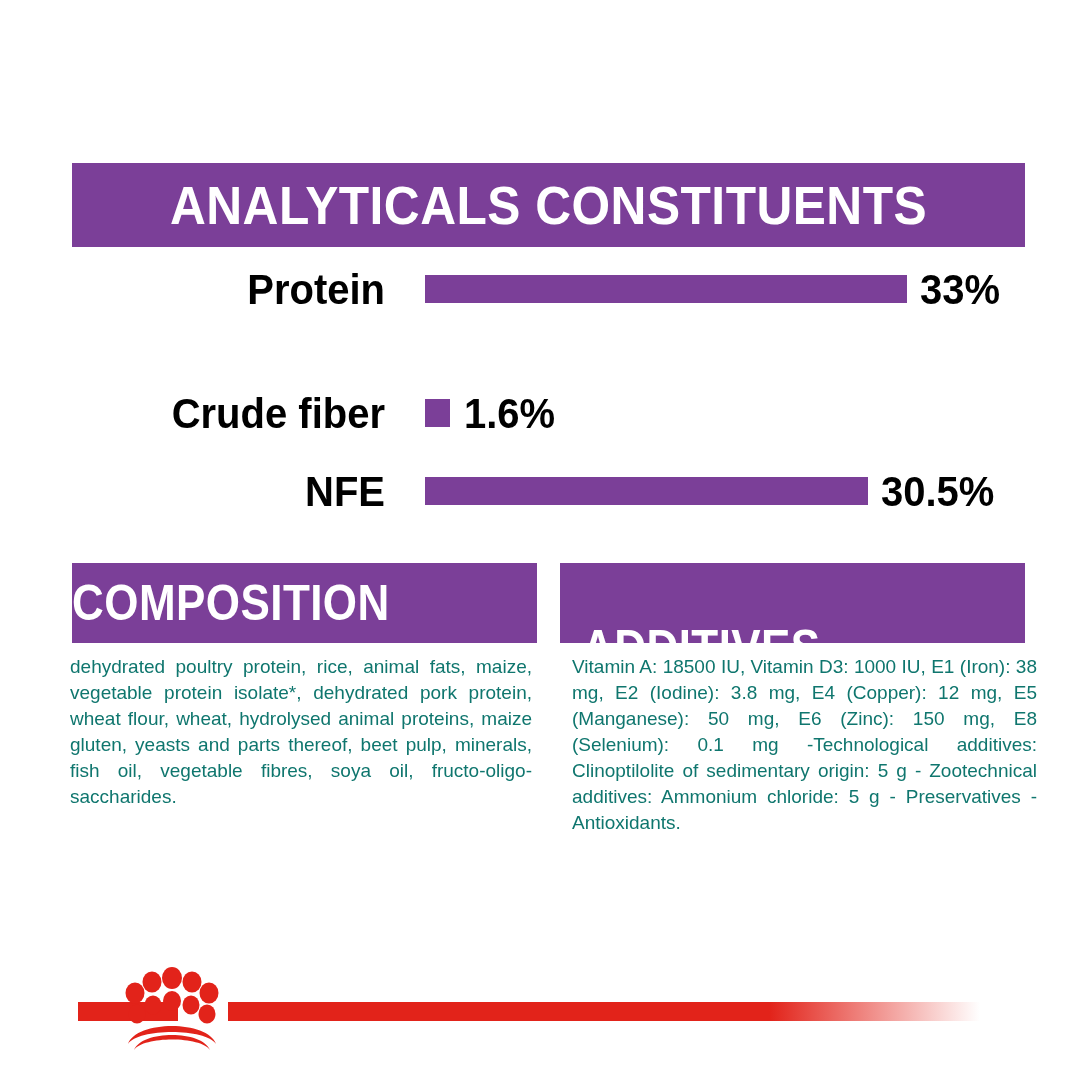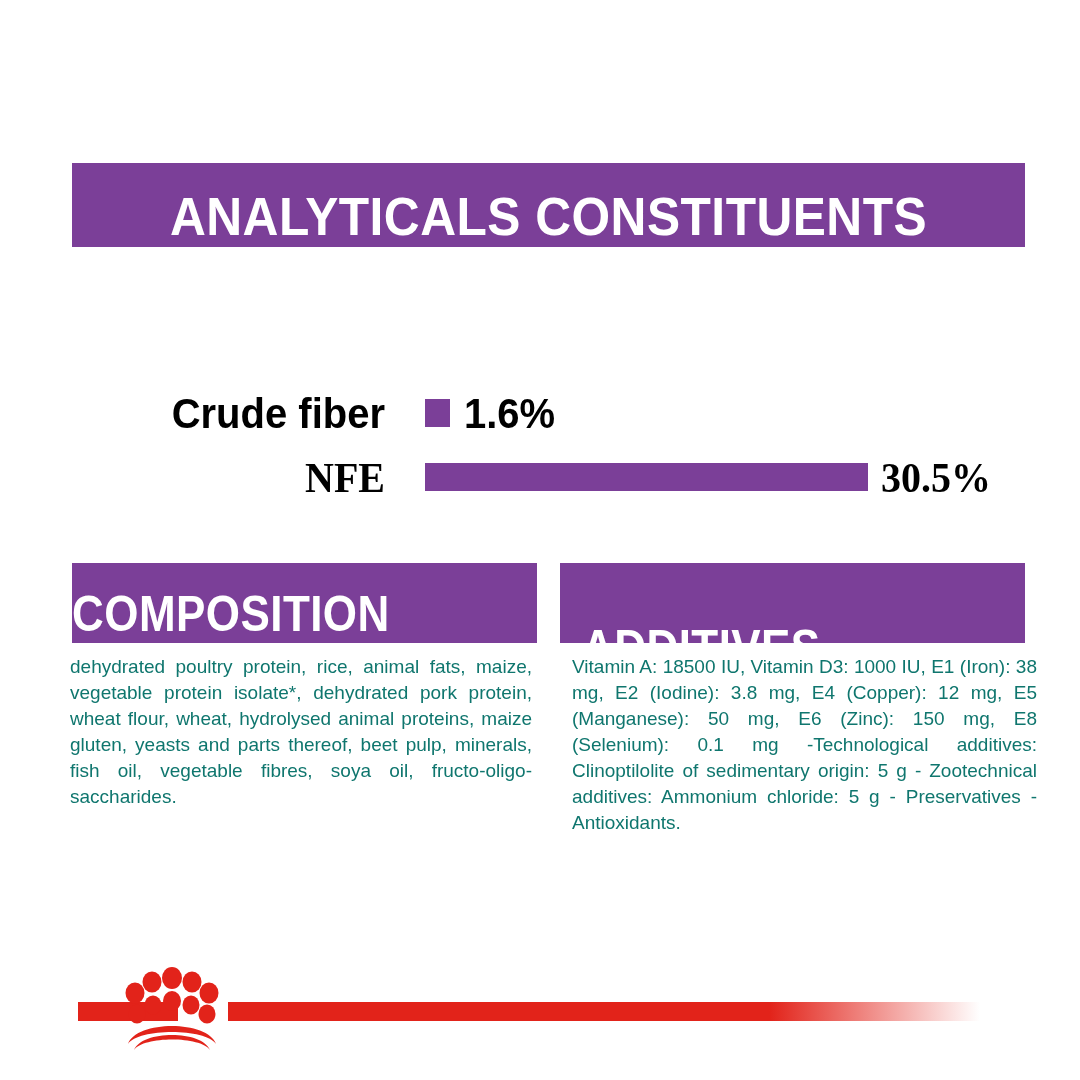--- a/index.html
+++ b/index.html
@@ -17,21 +17,21 @@
     width:1080px;
     height:1080px;
     background:#ffffff;
   }
 
   
   .band {
     position:absolute;
     background:#7B3F98;
     display:flex;
-    align-items:flex-end;
+    align-items:center;
     overflow:hidden;
   }
   .band-title {
     color:#ffffff;
     font-weight:700;
     font-stretch:condensed;
     letter-spacing:0.5px;
     white-space:nowrap;
     transform:scaleX(0.88);
     transform-origin:left center;
@@ -155,29 +155,34 @@
 <body>
 
 <div class="page">
 
   <div class="band" id="analyticals-band">
     <span class="band-title">ANALYTICALS CONSTITUENTS</span>
   </div>
 
   <div class="chart">
 
+    <div class="chart-row" style="top:0px;">
+      <span class="cat-label">Protein</span>
+      <span class="bar" style="width:482px;"></span>
+      <span class="val-label" style="left:920px;">33%</span>
+    </div>
 
 
     <div class="chart-row" style="top:124px;">
       <span class="cat-label">Crude fiber</span>
       <span class="bar" style="width:25px;"></span>
       <span class="val-label" style="left:464px;">1.6%</span>
     </div>
 
-    <div class="chart-row" style="top:188px;font-family:Liberation Serif, serif;">
+    <div class="chart-row" style="top:202px;">
       <span class="cat-label">NFE</span>
       <span class="bar" style="width:443px;"></span>
       <span class="val-label" style="left:881px;">30.5%</span>
     </div>
 
   </div>
 
   <div class="band" id="composition-band">
     <span class="band-title">COMPOSITION</span>
   </div>

